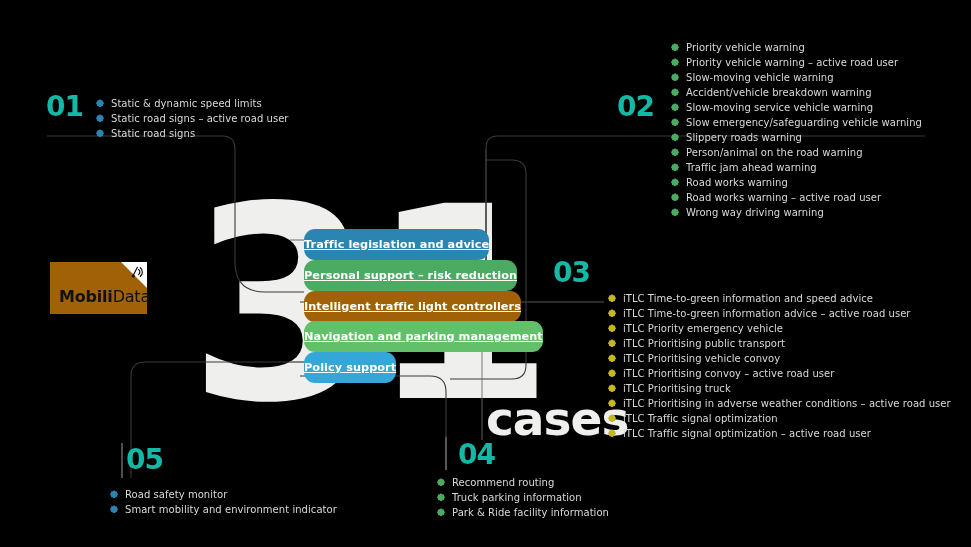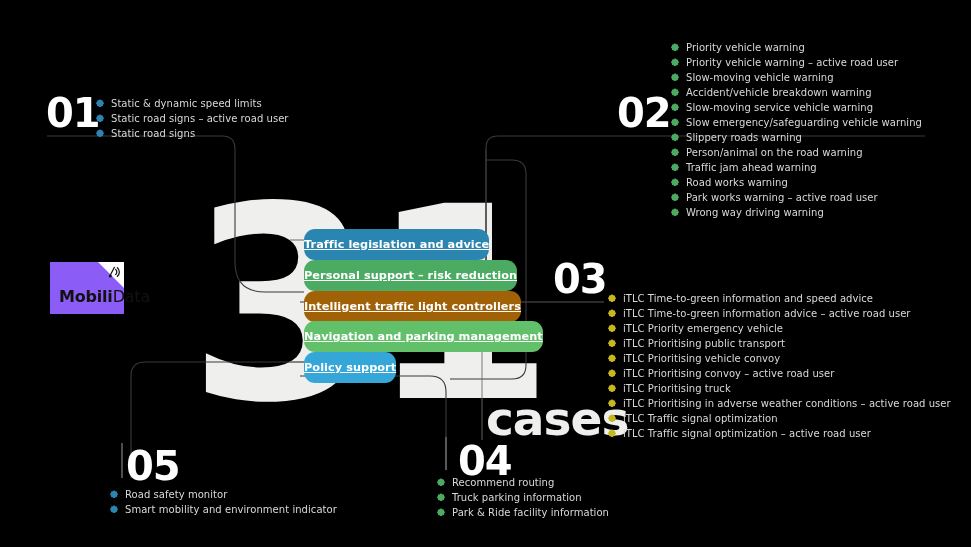--- a/index.html
+++ b/index.html
@@ -13,30 +13,30 @@
   
   .wm{position:absolute;color:#efefed;font-weight:700;line-height:1;
       font-family:"DejaVu Sans","Liberation Sans",sans-serif;user-select:none;}
   #wm31{left:188px;top:171px;font-size:268px;letter-spacing:-6px;}
   #wmcases{left:486px;top:395px;font-size:47px;letter-spacing:-1px;}
 
   
   #lines{position:absolute;left:0;top:0;width:971px;height:547px;}
 
   
-  #logo{position:absolute;left:50px;top:262px;width:74px;height:52px;background:#8b5cf6;}
+  #logo{position:absolute;left:50px;top:262px;width:97px;height:52px;background:#a16207;}
   #logo .lg-txt{position:absolute;left:9px;bottom:8px;font-size:16px;color:#111;
       letter-spacing:-.2px;white-space:nowrap;}
   #logo .lg-b{font-weight:700;}
   #logo .lg-corner{position:absolute;right:0;top:0;width:26px;height:26px;background:#fff;
       clip-path:polygon(100% 0,0 0,100% 100%);}
   #logo .lg-ico{position:absolute;right:3px;top:2px;width:15px;height:16px;}
 
   
-  .num{position:absolute;color:#ffffff;font-weight:700;font-size:40px;line-height:1;
+  .num{position:absolute;color:#14b8a6;font-weight:700;font-size:28px;line-height:1;
        letter-spacing:-1px;}
   #num01{left:46px;top:93px;}
   #num02{left:617px;top:93px;}
   #num03{left:553px;top:259px;}
   #num04{left:458px;top:441px;}
   #num05{left:126px;top:446px;}
 
   
   .list{position:absolute;}
   .li{display:flex;align-items:flex-start;margin-bottom:2.0px;line-height:13px;}
@@ -207,21 +207,21 @@
       <div class="li">
         <svg class="bt" viewBox="0 0 16 16">
           <path d="M8 0.8c1.3 0 2.2 1 2.2 1.9 1 -0.5 2.3 -0.3 3.2 0.6s1.1 2.2 0.6 3.2c0.9 0 1.9 0.9 1.9 2.2 0 1.3 -1 2.2 -1.9 2.2 0.5 1 0.3 2.3 -0.6 3.2s-2.2 1.1 -3.2 0.6c0 0.9 -0.9 1.9 -2.2 1.9s-2.2 -1 -2.2 -1.9c-1 0.5 -2.3 0.3 -3.2 -0.6s-1.1 -2.2 -0.6 -3.2c-0.9 0 -1.9 -0.9 -1.9 -2.2s1 -2.2 1.9 -2.2c-0.5 -1 -0.3 -2.3 0.6 -3.2s2.2 -1.1 3.2 -0.6c0 -0.9 0.9 -1.9 2.2 -1.9z" fill="#4bab63"></path>
         </svg>
         <span class="tx">Road works warning</span>
       </div>
       <div class="li">
         <svg class="bt" viewBox="0 0 16 16">
           <path d="M8 0.8c1.3 0 2.2 1 2.2 1.9 1 -0.5 2.3 -0.3 3.2 0.6s1.1 2.2 0.6 3.2c0.9 0 1.9 0.9 1.9 2.2 0 1.3 -1 2.2 -1.9 2.2 0.5 1 0.3 2.3 -0.6 3.2s-2.2 1.1 -3.2 0.6c0 0.9 -0.9 1.9 -2.2 1.9s-2.2 -1 -2.2 -1.9c-1 0.5 -2.3 0.3 -3.2 -0.6s-1.1 -2.2 -0.6 -3.2c-0.9 0 -1.9 -0.9 -1.9 -2.2s1 -2.2 1.9 -2.2c-0.5 -1 -0.3 -2.3 0.6 -3.2s2.2 -1.1 3.2 -0.6c0 -0.9 0.9 -1.9 2.2 -1.9z" fill="#4bab63"></path>
         </svg>
-        <span class="tx">Park works warning – active road user</span>
+        <span class="tx">Road works warning – active road user</span>
       </div>
       <div class="li">
         <svg class="bt" viewBox="0 0 16 16">
           <path d="M8 0.8c1.3 0 2.2 1 2.2 1.9 1 -0.5 2.3 -0.3 3.2 0.6s1.1 2.2 0.6 3.2c0.9 0 1.9 0.9 1.9 2.2 0 1.3 -1 2.2 -1.9 2.2 0.5 1 0.3 2.3 -0.6 3.2s-2.2 1.1 -3.2 0.6c0 0.9 -0.9 1.9 -2.2 1.9s-2.2 -1 -2.2 -1.9c-1 0.5 -2.3 0.3 -3.2 -0.6s-1.1 -2.2 -0.6 -3.2c-0.9 0 -1.9 -0.9 -1.9 -2.2s1 -2.2 1.9 -2.2c-0.5 -1 -0.3 -2.3 0.6 -3.2s2.2 -1.1 3.2 -0.6c0 -0.9 0.9 -1.9 2.2 -1.9z" fill="#4bab63"></path>
         </svg>
         <span class="tx">Wrong way driving warning</span>
       </div>
     </div>
   <div class="list" id="list03">
       <div class="li">

